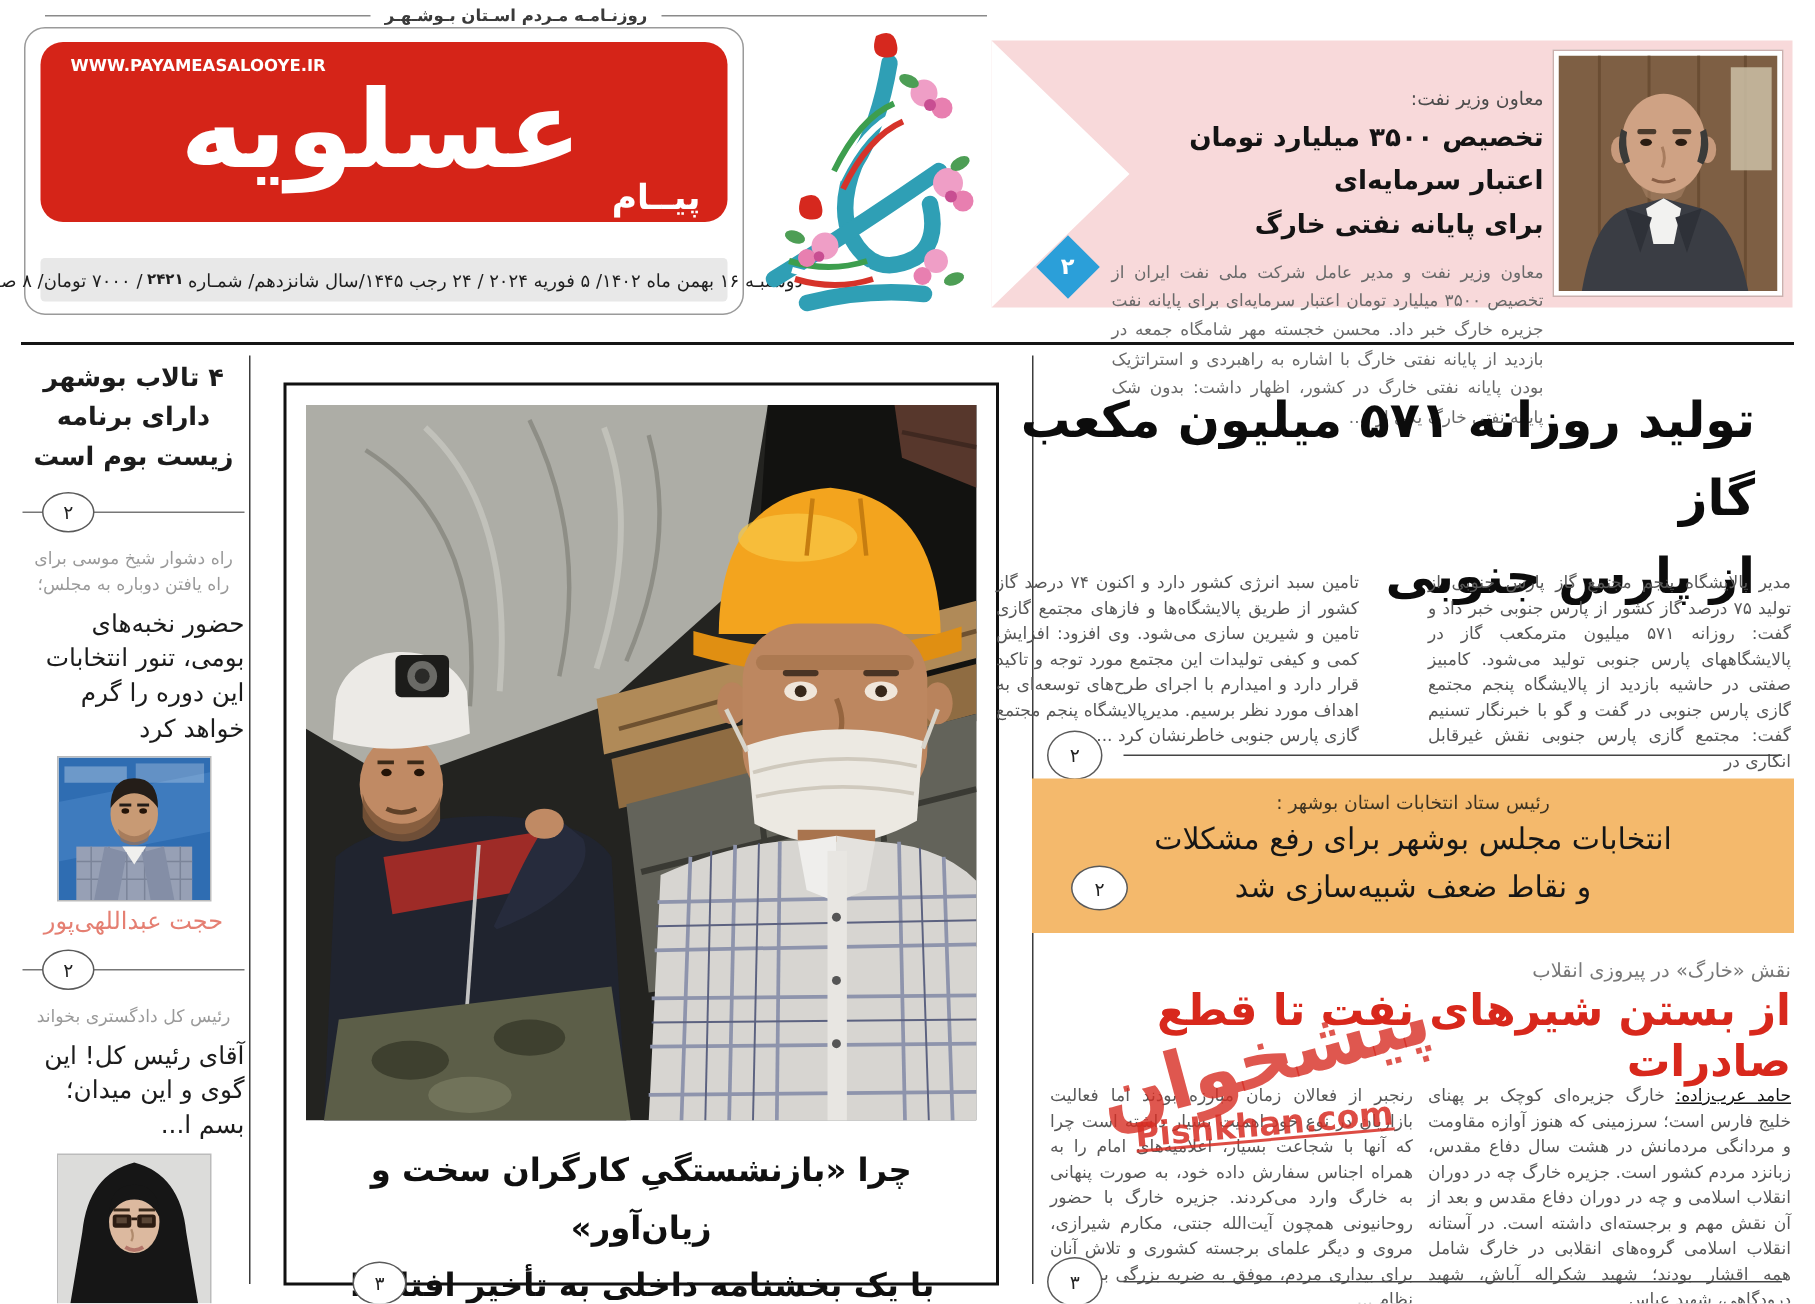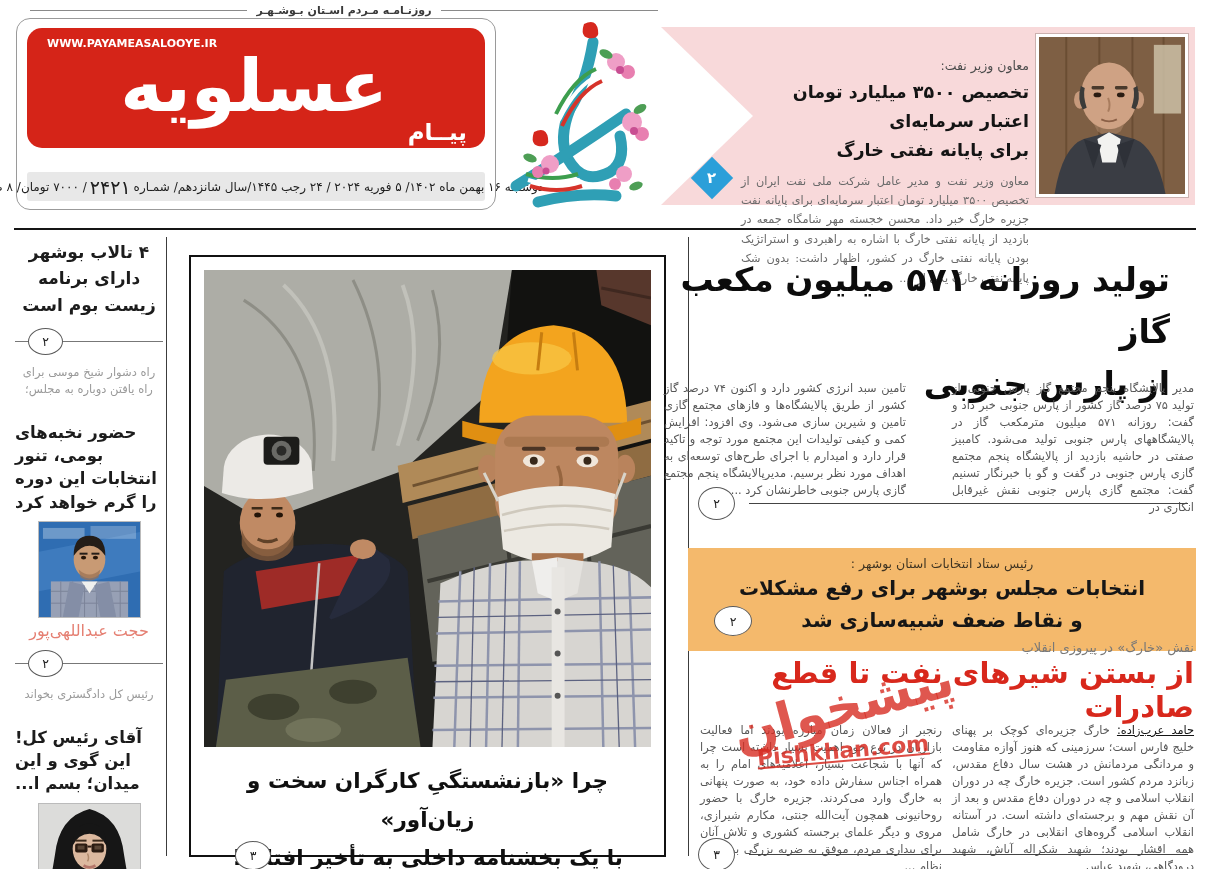--- a/index.html
+++ b/index.html
@@ -11,21 +11,21 @@
   .tagline-row .rule { flex:1; border-top:1px solid #8a8a8a; }
   .tagline { font-size:11px; font-weight:bold; color:#3a3a3a; white-space:nowrap; }
 
   
   .masthead { position:absolute; left:16px; top:18px; width:480px; height:192px; border:1.5px solid #9a9a9a; border-radius:14px; background:#fff; }
   .mast-red { position:absolute; left:10px; right:10px; top:9px; height:120px; background:#d52418; border-radius:15px; overflow:hidden; }
   .mast-url { position:absolute; left:20px; top:9px; color:#fff; font-weight:bold; font-size:11px; }
   .logo-main { position:absolute; left:0; right:4px; top:22px; text-align:center; color:#fff; font-size:72px; font-weight:bold; line-height:1; direction:rtl; }
   .logo-sub { position:absolute; right:18px; bottom:3px; color:#fff; font-size:23px; font-weight:bold; direction:rtl; }
   .date-strip { position:absolute; left:10px; right:10px; bottom:8px; height:29px; background:#e8e8e8; border-radius:3px; display:flex; align-items:center; justify-content:center; font-size:12px; color:#1e1e1e; direction:rtl; white-space:nowrap; }
-  .date-strip .issue { font-weight:normal; font-size:19px; padding:0 3px; }
+  .date-strip .issue { font-weight:bold; font-size:10px; padding:0 3px; }
 
   
   .emblem { position:absolute; left:498px; top:14px; width:162px; height:202px; }
 
   
   .pink-box { position:absolute; left:661px; top:27px; width:534px; height:178px; background:#f8d9da; }
   .pink-notch { position:absolute; left:0; top:0; width:0; height:0; border-top:89px solid transparent; border-bottom:89px solid transparent; border-left:92px solid #fff; }
   .diamond { position:absolute; left:36px; top:136px; width:30px; height:30px; background:#2b9fd9; transform:rotate(45deg); display:flex; align-items:center; justify-content:center; }
   .diamond span { transform:rotate(-45deg); color:#fff; font-weight:bold; font-size:15px; }
   .pink-photo { position:absolute; right:6px; top:6px; width:154px; height:165px; background:#fff; border:1px solid #cbb0ae; padding:3px; }
@@ -41,21 +41,21 @@
   .vrule.v1 { left:166px; }
   .vrule.v2 { left:688px; }
 
   
   .circ { background:#fff; border:1px solid #5a5a5a; border-radius:50%; display:flex; align-items:center; justify-content:center; font-size:12.5px; color:#222; }
 
   
   .sidebar { position:absolute; left:15px; top:239px; width:148px; direction:rtl; }
   .sb-title { font-size:17px; font-weight:bold; color:#1c1c1c; text-align:center; line-height:1.55; }
   .sb-kicker { font-size:11.5px; color:#9a9a9a; text-align:center; line-height:1.5; margin-top:9px; }
-  .sb-title2 { font-size:16.5px; font-weight:bold; color:#1c1c1c; text-align:left; line-height:1.42; margin-top:22px; }
+  .sb-title2 { font-size:16.5px; font-weight:normal; color:#1c1c1c; text-align:right; line-height:1.42; margin-top:5px; }
   .sb-photo { width:103px; margin:7px auto 0; display:block; }
   .sb-photo svg { display:block; width:100%; border:1px solid #bbb; }
   .sb-cap { font-size:16px; color:#e57f72; text-align:center; margin-top:3px; }
   .sb-div { position:relative; height:28px; margin-top:9px; }
   .sb-div .ln { position:absolute; left:0; right:0; top:14px; border-top:1px solid #777; }
   .sb-div .circ { position:absolute; left:13px; top:1px; width:35px; height:27px; }
 
   
   .photo-box { position:absolute; left:189px; top:255px; width:477px; height:602px; border:2px solid #111; background:#fff; }
   .photo-box .photo { position:absolute; left:13px; top:13px; width:447px; height:477px; }
@@ -67,23 +67,23 @@
   .main-title { position:absolute; left:668px; top:254px; width:502px; direction:rtl; text-align:right; font-size:33px; font-weight:bold; color:#0c0c0c; line-height:1.58; }
   .colbody { position:absolute; direction:rtl; text-align:justify; font-size:11.4px; color:#585858; line-height:17px; }
   .ms-r { left:952px; top:380px; width:242px; height:103px; }
   .ms-l { left:664px; top:380px; width:242px; height:103px; }
   .pagemark { position:absolute; display:flex; align-items:center; gap:14px; }
   .pagemark .circ { width:37px; height:33px; flex:0 0 auto; }
   .pagemark .ln { flex:1; border-top:1px solid #444; }
   .pm2 { left:698px; top:487px; width:490px; }
   .pm3 { left:698px; top:838px; width:490px; }
 
-  .orange-box { position:absolute; left:688px; top:548px; width:508px; height:103px; background:#f4b96c; direction:rtl; text-align:center; }
+  .orange-box { position:absolute; left:688px; top:519px; width:508px; height:103px; background:#f4b96c; direction:rtl; text-align:center; }
   .ob-kicker { font-size:12.5px; color:#3f3422; padding-top:8px; }
-  .ob-title { font-size:20px; font-weight:bold; color:#161616; line-height:1.5; margin-top:2px; }
+  .ob-title { font-size:20px; font-weight:normal; color:#161616; line-height:1.5; margin-top:2px; }
   .orange-box .circ { position:absolute; left:26px; top:58px; width:38px; height:30px; }
 
   .kh-kicker { position:absolute; left:700px; top:640px; width:494px; direction:rtl; text-align:right; font-size:13px; color:#787878; }
   .kh-title { position:absolute; left:692px; top:656px; width:502px; direction:rtl; text-align:right; font-size:29px; font-weight:bold; color:#d8281c; }
   .kh-r { left:952px; top:722px; width:242px; height:120px; }
   .kh-l { left:700px; top:722px; width:242px; height:120px; }
   .lead-name { font-weight:normal; color:#141414; text-decoration:underline; }
 
   
   .watermark { position:absolute; left:718px; top:676px; width:250px; pointer-events:none; z-index:5; }

